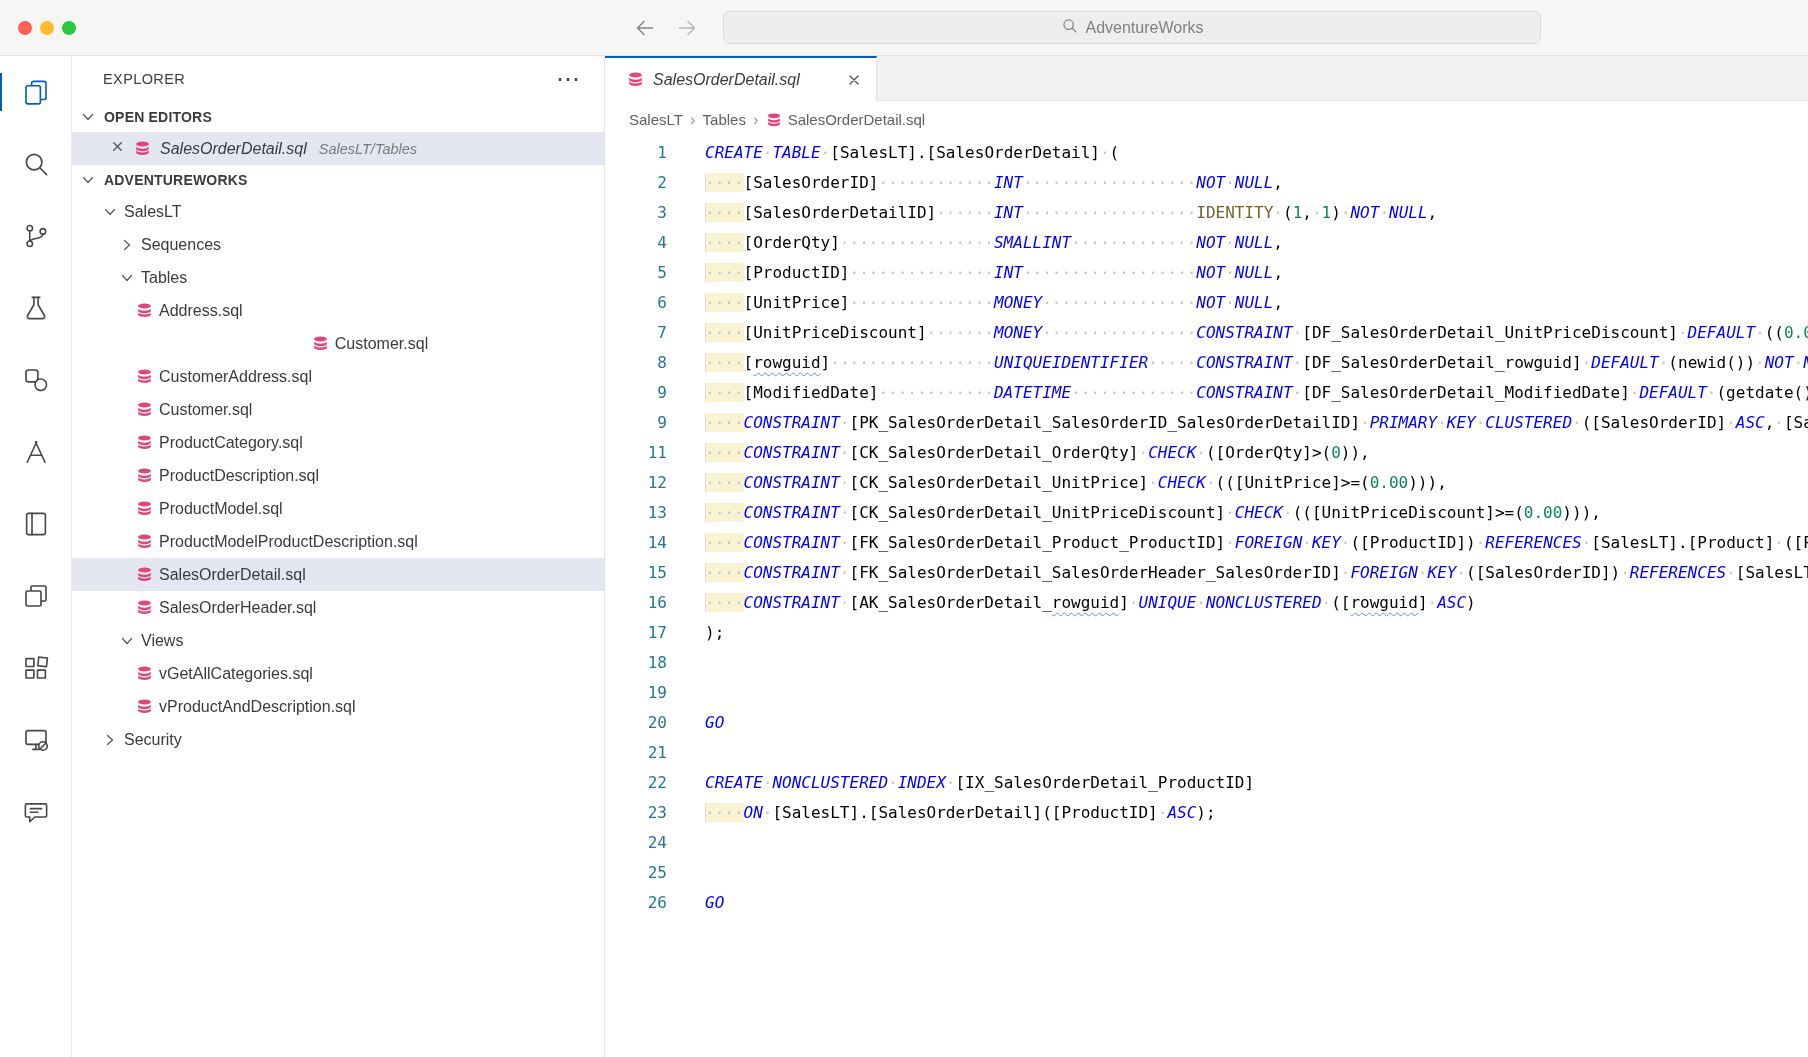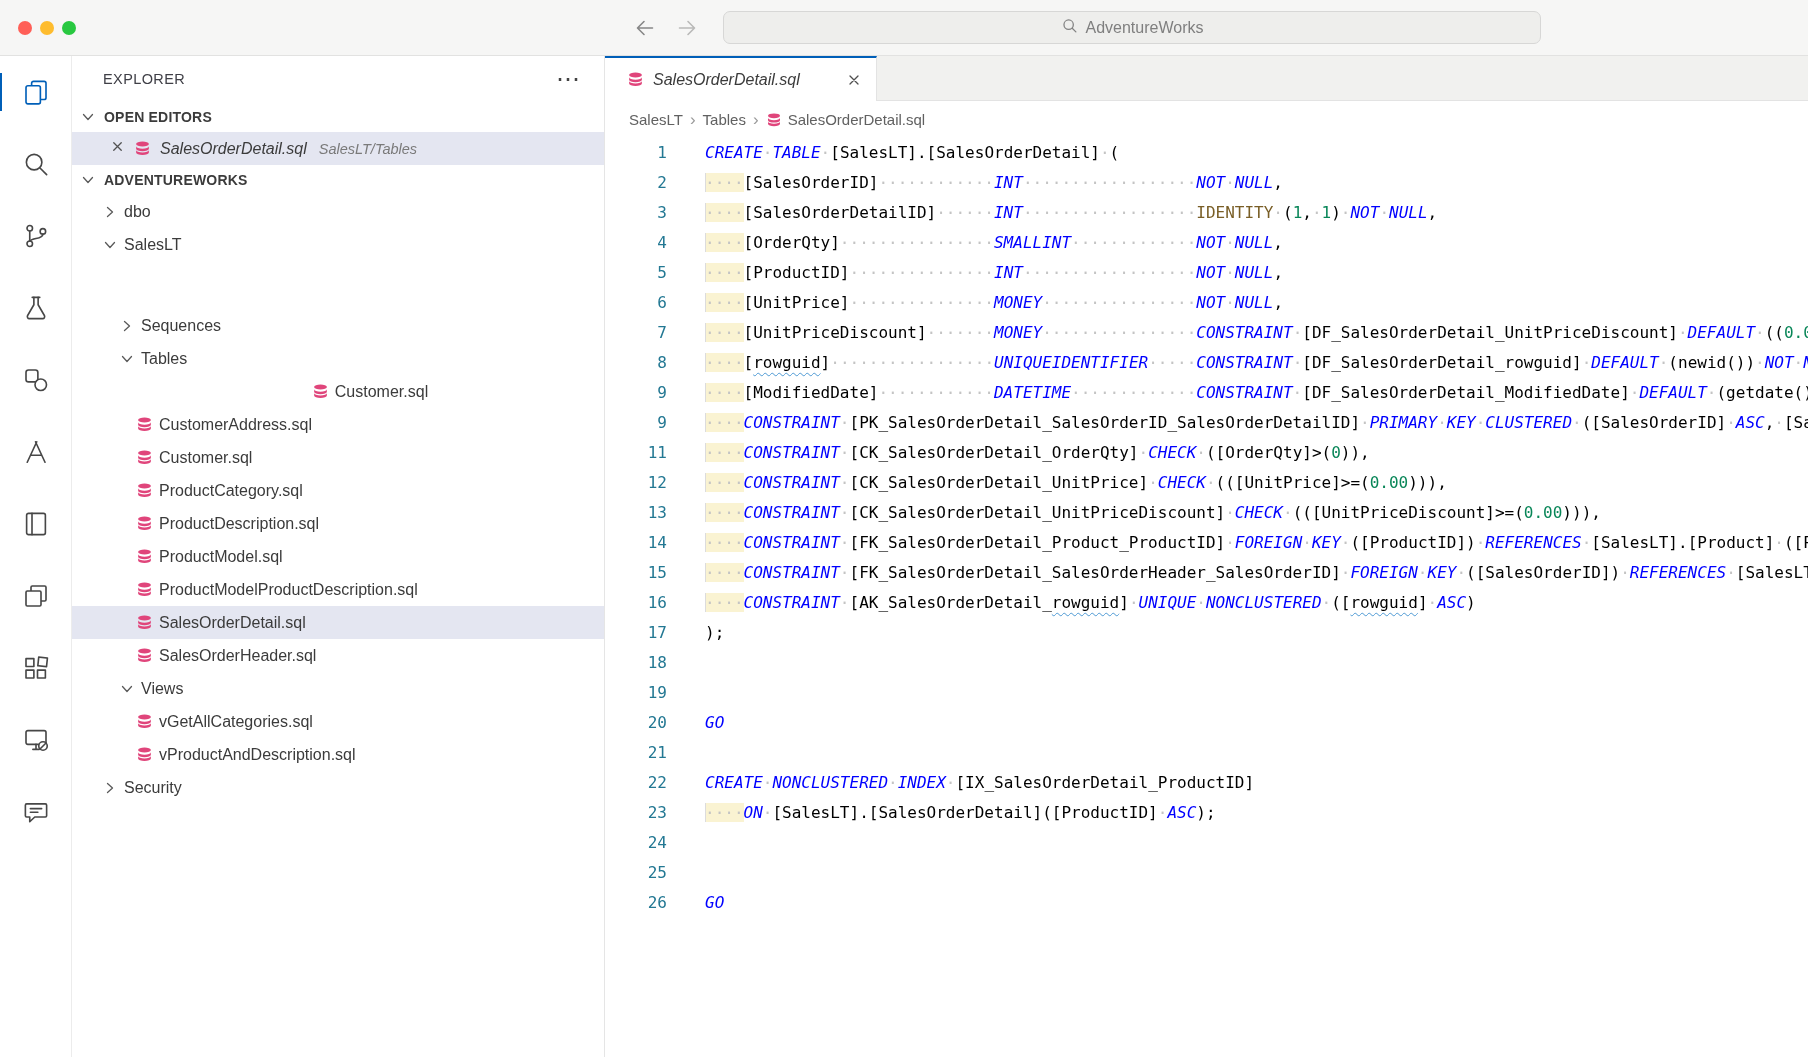--- a/index.html
+++ b/index.html
@@ -226,48 +226,50 @@
         <svg class="chev" viewBox="0 0 16 16">
             <path d="M3.5 5.5L8 10.5L12.5 5.5"></path>
           </svg>
         <span>ADVENTUREWORKS</span>
       </div>
 
       <div id="tree">
           <div class="tree-row" style="padding-left: 30px;">
             <span class="file-icon">
               <svg class="chev" viewBox="0 0 16 16">
+                <path d="M3.5 5.5L8 10.5L12.5 5.5"></path>
+              </svg>
+            </span>
+            <span class="tree-label">SalesLT</span>
+          </div>
+          <div class="tree-row" style="padding-left: 47px;">
+            <span class="file-icon">
+              <svg class="chev" viewBox="0 0 16 16">
                 <path d="M5.5 3.5L10.5 8L5.5 12.5"></path>
               </svg>
             </span>
-            <span class="tree-label">dbo</span>
-          </div>
-          <div class="tree-row" style="padding-left: 30px;">
+            <span class="tree-label">Sequences</span>
+          </div>
+          <div class="tree-row" style="padding-left: 47px;">
             <span class="file-icon">
               <svg class="chev" viewBox="0 0 16 16">
                 <path d="M3.5 5.5L8 10.5L12.5 5.5"></path>
               </svg>
             </span>
-            <span class="tree-label">SalesLT</span>
-          </div>
-          <div class="tree-row" style="padding-left: 47px; margin-top: 48px;">
-            <span class="file-icon">
-              <svg class="chev" viewBox="0 0 16 16">
-                <path d="M5.5 3.5L10.5 8L5.5 12.5"></path>
-              </svg>
-            </span>
-            <span class="tree-label">Sequences</span>
-          </div>
-          <div class="tree-row" style="padding-left: 47px;">
-            <span class="file-icon">
-              <svg class="chev" viewBox="0 0 16 16">
-                <path d="M3.5 5.5L8 10.5L12.5 5.5"></path>
-              </svg>
-            </span>
             <span class="tree-label">Tables</span>
+          </div>
+          <div class="tree-row" style="padding-left: 64px;">
+            <span class="file-icon">
+              <svg viewBox="0 0 16 16" width="17" height="17" style="fill:var(--db-pink)">
+                <ellipse cx="8" cy="3.8" rx="6" ry="2.4"></ellipse>
+                <path d="M2 5.8L2 8.2A6 2.4 0 0 0 14 8.2L14 5.8A6 2.4 0 0 1 2 5.8Z"></path>
+                <path d="M2 9.4L2 11.8A6 2.4 0 0 0 14 11.8L14 9.4A6 2.4 0 0 1 2 9.4Z"></path>
+              </svg>
+            </span>
+            <span class="tree-label">Address.sql</span>
           </div>
           <div class="tree-row" style="padding-left: 64px; justify-content: center;">
             <span class="file-icon">
               <svg viewBox="0 0 16 16" width="17" height="17" style="fill:var(--db-pink)">
                 <ellipse cx="8" cy="3.8" rx="6" ry="2.4"></ellipse>
                 <path d="M2 5.8L2 8.2A6 2.4 0 0 0 14 8.2L14 5.8A6 2.4 0 0 1 2 5.8Z"></path>
                 <path d="M2 9.4L2 11.8A6 2.4 0 0 0 14 11.8L14 9.4A6 2.4 0 0 1 2 9.4Z"></path>
               </svg>
             </span>
             <span class="tree-label">Customer.sql</span>

